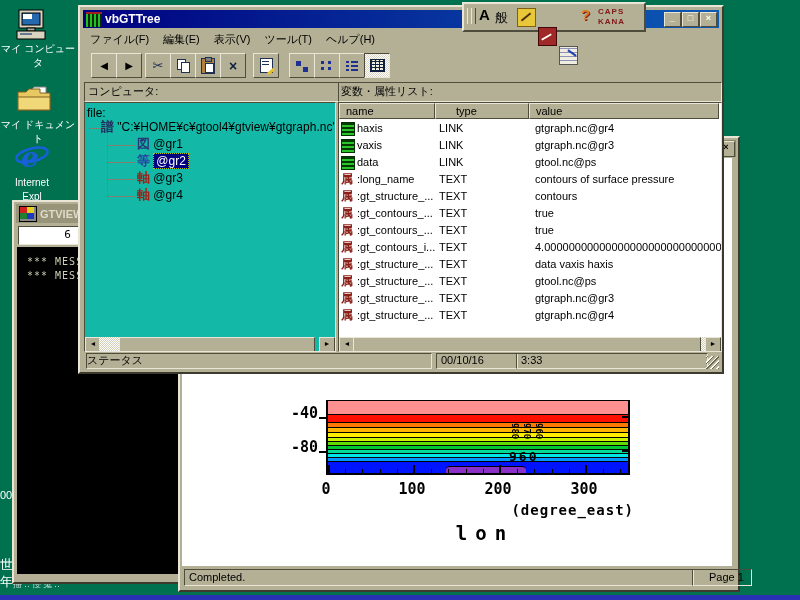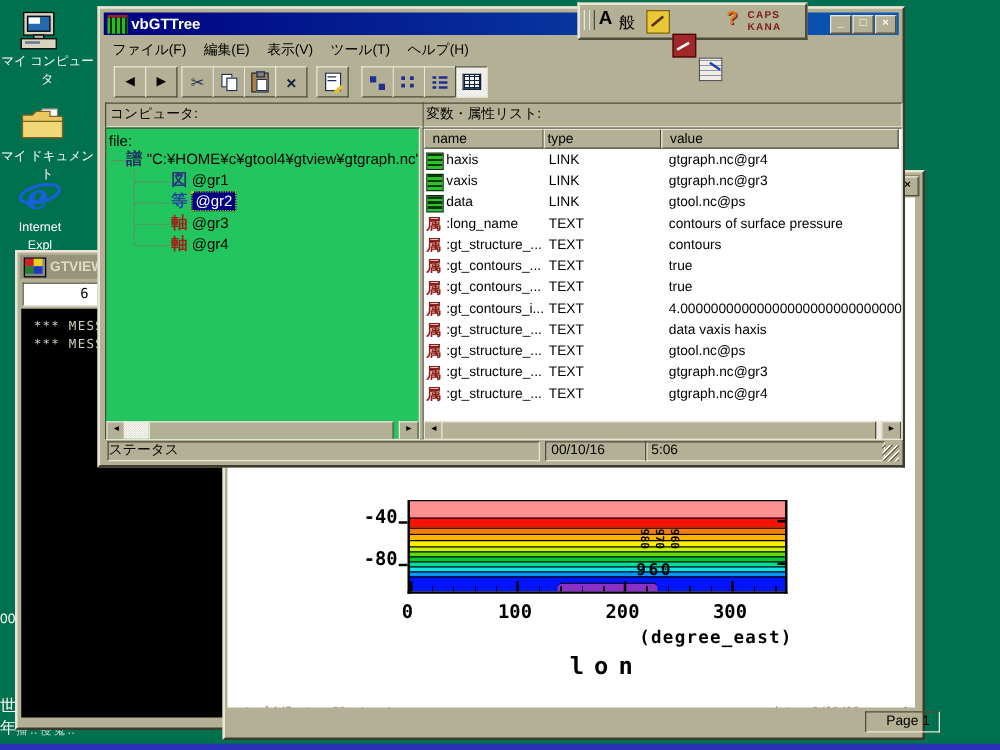--- a/index.html
+++ b/index.html
@@ -146,20 +146,21 @@
 
     <div class="abs plotnum" style="left:266px;top:344px;width:186px;text-align:right;font-size:14px;letter-spacing:1px">(degree_east)</div>
     <div class="abs plotnum" style="left:268px;top:364px;width:70px;text-align:center;font-size:19px;letter-spacing:8px">lon</div>
 
     <div class="abs mono" style="left:8px;top:407px;font-size:9px;color:#8a4040">gtool4/Fortran90 gtcont</div>
     <div class="abs mono" style="left:330px;top:407px;width:208px;text-align:right;font-size:9px;color:#8a4040">date: 0/10/16  page:</div>
     <div class="abs mono" style="left:540px;top:407px;font-size:9px;color:#8a4040;text-decoration:underline">1</div>
   </div>
 
   <div class="abs face" style="left:2px;top:430px;right:2px;height:18px">
+    <div class="abs sunken t11" style="left:2px;top:1px;width:504px;height:15px;padding-left:4px;line-height:14px">Completed.</div>
     <div class="abs sunken t11" style="left:510px;top:1px;width:42px;height:15px;padding-left:16px;line-height:14px">Page 1</div>
   </div>
 </div>
 
 <div class="abs winframe face" style="left:78px;top:5px;width:642px;height:365px;z-index:4">
 
   <div class="titlebar abs" style="left:3px;top:3px;right:3px;height:18px">
     <div style="width:16px;height:13px;margin:0 3px;border-top:2px solid #a02020;background:repeating-linear-gradient(90deg,#20c020 0 2px,#052805 2px 4px)"></div>
     <span style="font-size:12px;font-weight:bold">vbGTTree</span>
     <div style="position:absolute;right:2px;top:2px;display:flex;gap:1px">
@@ -235,21 +236,21 @@
     <div class="abs tbtn pressed" style="left:281px;top:3px">
       <span style="width:13px;height:11px;display:block;border:1px solid #102040;background:
         repeating-linear-gradient(0deg,#102040 0 1px,transparent 1px 3px),
         repeating-linear-gradient(90deg,#102040 0 1px,transparent 1px 4px)"></span>
     </div>
   </div>
 
   <div class="abs sunken t11" style="left:4px;top:75px;width:250px;height:18px;line-height:16px;padding-left:3px">コンピュータ:</div>
   <div class="abs sunken t11" style="left:258px;top:75px;width:380px;height:18px;line-height:16px;padding-left:2px">変数・属性リスト:</div>
 
-  <div class="abs sunken" style="left:4px;top:95px;width:250px;height:248px;background:#22c55e;overflow:hidden">
+  <div class="abs sunken" style="left:4px;top:95px;width:250px;height:248px;background:#14b8a6;overflow:hidden">
     <div class="treerow" style="left:2px;top:3px">file:</div>
 
     <div class="abs dotted-h" style="left:4px;top:25px;width:12px"></div>
     <div class="abs dotted-v" style="left:22px;top:32px;height:61px"></div>
     <div class="abs dotted-h" style="left:22px;top:42px;width:28px"></div>
     <div class="abs dotted-h" style="left:22px;top:59px;width:28px"></div>
     <div class="abs dotted-h" style="left:22px;top:76px;width:28px"></div>
     <div class="abs dotted-h" style="left:22px;top:93px;width:28px"></div>
 
     <div class="treerow" style="left:16px;top:17px">
@@ -277,21 +278,21 @@
     <div class="abs" style="left:0;bottom:0;right:0;height:14px">
       <div class="abs raised sb-btn" style="left:0;top:0">◄</div>
       <div class="abs dither" style="left:14px;top:0;width:20px;height:14px"></div>
       <div class="abs raised face" style="left:34px;top:0;width:194px;height:14px"></div>
       <div class="abs raised sb-btn" style="right:0;top:0">►</div>
     </div>
   </div>
 
   <div class="abs sunken" style="left:258px;top:95px;width:382px;height:248px;background:#fff;overflow:hidden">
     <div class="abs raised face t11" style="left:0px;top:0px;width:96px;height:16px;line-height:14px;padding-left:6px;box-sizing:border-box">name</div>
-    <div class="abs raised face t11" style="left:96px;top:0px;width:94px;height:16px;line-height:14px;padding-left:2px;box-sizing:border-box">type</div>
+    <div class="abs raised face t11" style="left:96px;top:0px;width:94px;height:16px;line-height:14px;padding-left:20px;box-sizing:border-box">type</div>
     <div class="abs raised face t11" style="left:190px;top:0px;width:190px;height:16px;line-height:14px;padding-left:6px;box-sizing:border-box">value</div>
 
     <div class="listrow" style="left:0;top:18px;width:380px">
       <span class="colcell var-icon" style="left:2px"></span>
       <span class="colcell" style="left:18px">haxis</span>
       <span class="colcell" style="left:100px">LINK</span>
       <span class="colcell" style="left:196px">gtgraph.nc@gr4</span>
     </div>
     <div class="listrow" style="left:0;top:35px;width:380px">
       <span class="colcell var-icon" style="left:2px"></span>
@@ -364,21 +365,21 @@
       <div class="abs raised sb-btn" style="left:0;top:0">◄</div>
       <div class="abs dither" style="left:14px;top:0;right:14px;height:14px"></div>
       <div class="abs raised face" style="left:14px;top:0;width:346px;height:14px"></div>
       <div class="abs raised sb-btn" style="right:0;top:0">►</div>
     </div>
   </div>
 
   <div class="abs" style="left:3px;top:345px;right:3px;height:17px">
     <div class="abs sunken t11" style="left:3px;top:1px;width:344px;height:14px;line-height:13px;padding-left:0">ステータス</div>
     <div class="abs sunken t11" style="left:353px;top:1px;width:76px;height:14px;line-height:13px;padding-left:4px">00/10/16</div>
-    <div class="abs sunken t11" style="left:433px;top:1px;width:186px;height:14px;line-height:13px;padding-left:4px">5:06</div>
+    <div class="abs sunken t11" style="left:433px;top:1px;width:186px;height:14px;line-height:13px;padding-left:4px">3:33</div>
     <div class="abs grip" style="right:0;bottom:0;width:13px;height:13px"></div>
   </div>
 </div>
 
 <div class="abs raised face" style="left:462px;top:2px;width:180px;height:26px;z-index:5;border-width:2px">
   <div class="abs" style="left:3px;top:4px;width:3px;height:16px;border-left:1px solid #e9e6d7;border-right:1px solid #4e4c3a"></div>
   <div class="abs" style="left:7px;top:4px;width:3px;height:16px;border-left:1px solid #e9e6d7;border-right:1px solid #4e4c3a"></div>
   <div class="abs" style="left:15px;top:2px;font-size:15px;font-weight:bold">A</div>
   <div class="abs" style="left:31px;top:5px;font-size:13px">般</div>
   <div class="abs ime-ic" style="left:53px;top:4px;background:#e8c838;border:1px solid #806010">

